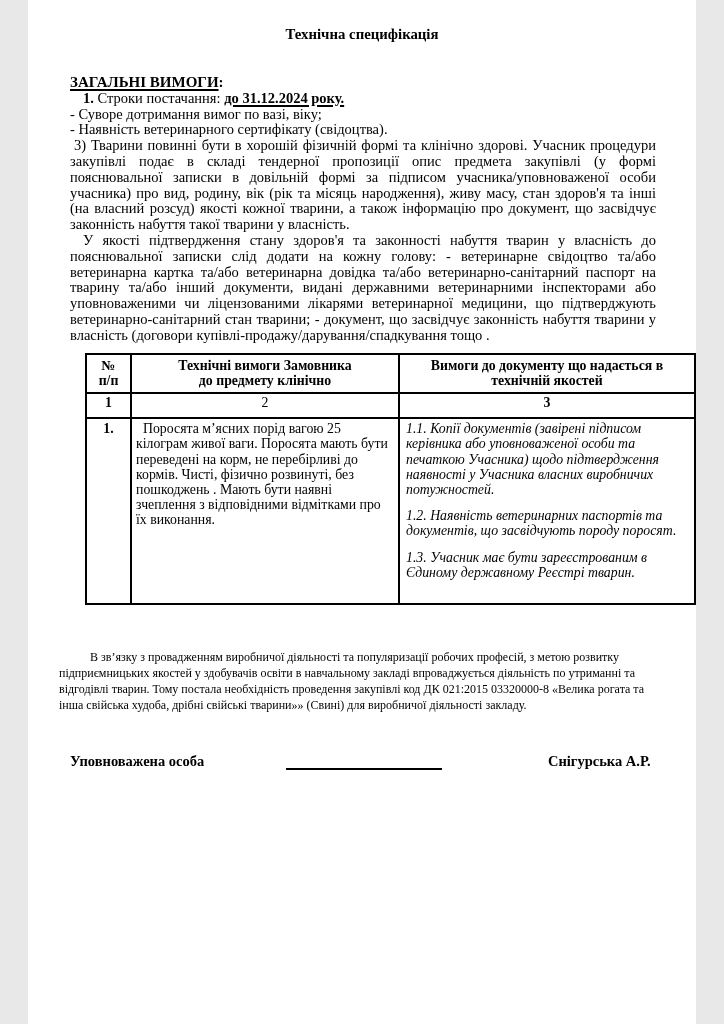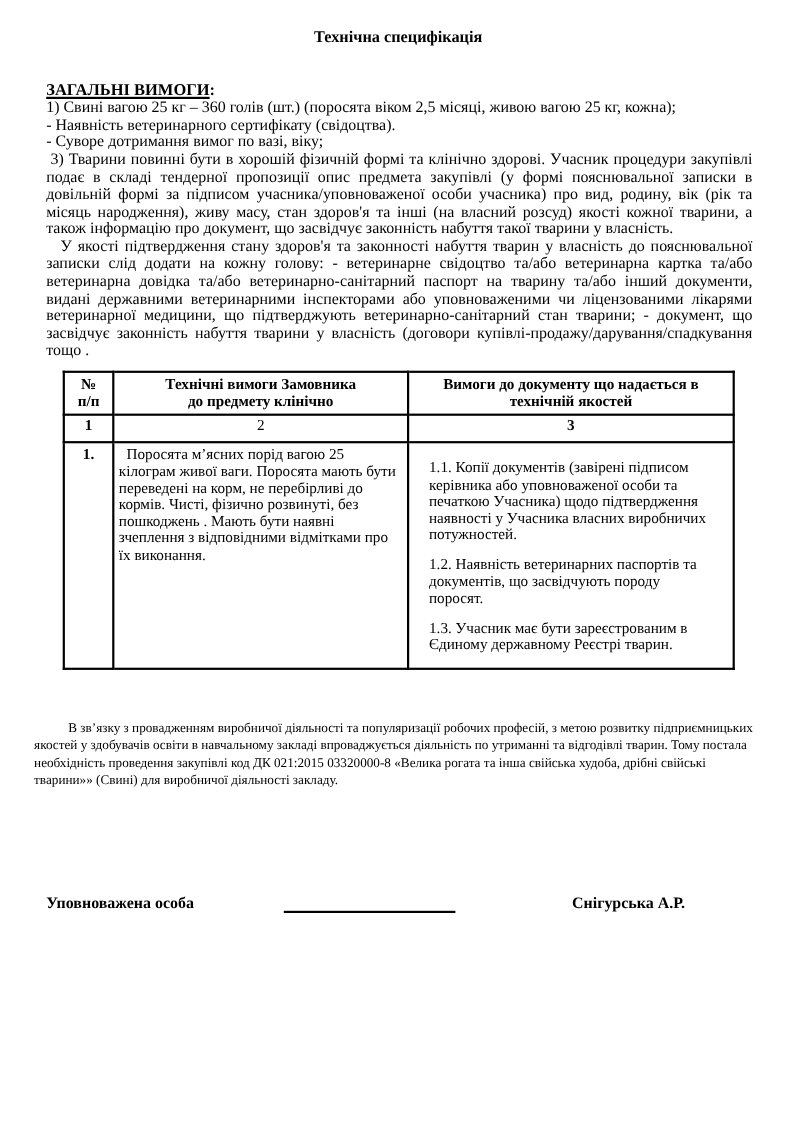--- a/index.html
+++ b/index.html
@@ -1,18 +1,18 @@
 <!DOCTYPE html>
 <html lang="uk"><head>
 <meta charset="utf-8">
 <style>
   html,body { margin:0; padding:0; background:#e8e8e8; }
   .page {
     position:relative;
-    width:724px; height:1024px;
+    width:668px; height:1024px;
     margin:0 auto;
     background:#ffffff;
     color:#000000;
     font-family:"Liberation Serif","DejaVu Serif",serif;
     overflow:hidden;
   }
   
   .title { padding-top:24px; text-align:center; font-weight:700; font-size:14.8px; line-height:20px; }
   .title-line { white-space:nowrap; }
   
@@ -37,47 +37,47 @@
     line-height:15.2px;
   }
   table.spec td { border:2px solid #000; vertical-align:top; padding:2px 4px; }
   table.spec .hdr td { font-weight:700; text-align:center; padding:3px 2px 4px; }
   table.spec .hdr span { display:block; white-space:nowrap; }
   table.spec .nums td { text-align:center; padding:1px 2px 7px; }
   table.spec .nums .bold-num { font-weight:700; }
   table.spec .data td { height:180px; }
   .cell-num { text-align:center; font-weight:700; }
   .cell-req { text-indent:7px; }
-  .cell-doc p { margin:12px; padding-left:2px; }
+  .cell-doc p { margin:0; padding-left:2px;font-style:italic; }
   .cell-doc p + p { margin-top:11px; }
   
   .closing { margin:44px 33px 0 31px; font-size:12px; line-height:16px; text-indent:31px; }
   
-  .signature { position:relative; margin-top:96px; height:24px; font-size:14.5px; font-weight:700; }
+  .signature { position:relative; margin-top:40px; height:24px; font-size:14.5px; font-weight:700; }
   .sig-label { position:absolute; left:42px; top:0; white-space:nowrap; }
   .sig-line { position:absolute; left:258px; top:15px; width:156px; border-bottom:2px solid #000; }
   .sig-name { position:absolute; left:520px; top:0; white-space:nowrap; }
 </style>
 </head>
 <body>
 
 <div class="page">
 
   <div class="title">
     <div class="title-line">Технічна специфікація</div>
   </div>
 
   <div class="body">
     <p class="heading nowrap"><span class="b u">ЗАГАЛЬНІ ВИМОГИ</span><span class="b">:</span></p>
 
+    <p class="num-item nowrap"><span class="b">1.</span> <span>Строки постачання:</span> <span class="b u">до 31.12.2024 року.</span></p>
 
 
-    <p class="nowrap">1) Свині вагою 25 кг – 360 голів (шт.)  (поросята віком 2,5 місяці, живою вагою 25 кг, кожна);</p>
+    <p class="dash-item nowrap">- Суворе дотримання вимог по вазі, віку;</p>
     <p class="dash-item nowrap">- Наявність  ветеринарного сертифікату (свідоцтва).</p>
-    <p class="dash-item nowrap">- Суворе дотримання вимог по вазі, віку;</p>
 
     <p class="para-just ti-4">3) Тварини повинні бути в хорошій фізичній формі та клінічно здорові. Учасник процедури закупівлі подає в складі тендерної пропозиції опис предмета закупівлі (у формі пояснювальної записки в довільній формі за підписом учасника/уповноваженої особи учасника) про вид, родину, вік (рік та місяць народження), живу масу, стан здоров'я та інші (на власний розсуд) якості кожної тварини, а також інформацію про документ, що засвідчує законність набуття такої тварини у власність.</p>
     <p class="para-just ti-13">У якості підтвердження стану здоров'я та законності набуття тварин у власність до пояснювальної записки слід додати на кожну голову: - ветеринарне свідоцтво та/або ветеринарна картка та/або ветеринарна довідка та/або ветеринарно-санітарний паспорт на тварину та/або інший документи, видані державними ветеринарними інспекторами або уповноваженими чи ліцензованими лікарями ветеринарної медицини, що підтверджують ветеринарно-санітарний стан тварини; - документ, що засвідчує законність набуття тварини у власність (договори купівлі-продажу/дарування/спадкування тощо .</p>
 
     <table class="spec">
       <colgroup>
         <col style="width:45px">
         <col style="width:268px">
         <col style="width:296px">
       </colgroup>

